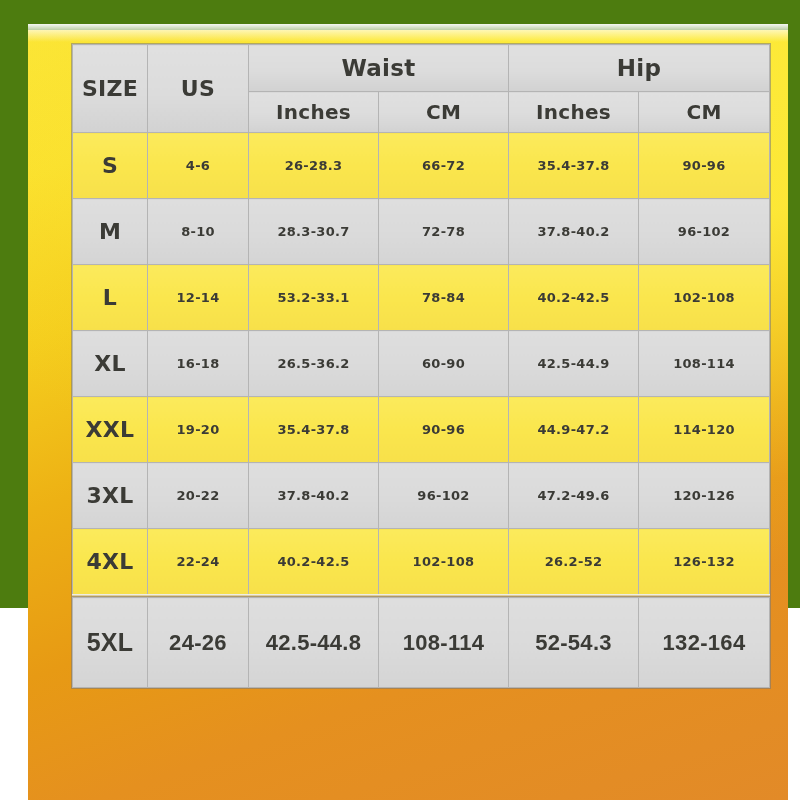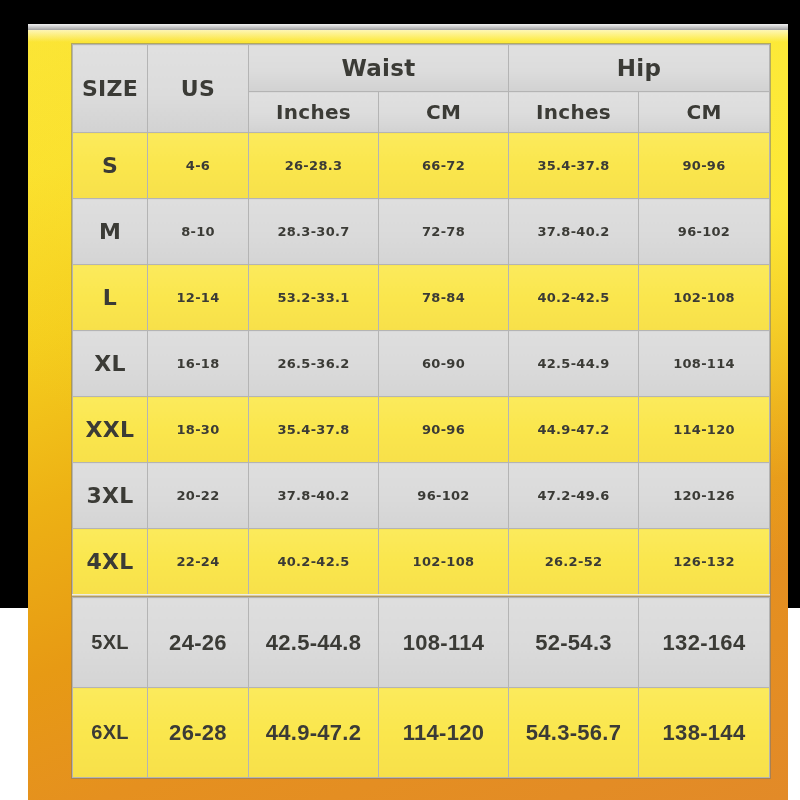--- a/index.html
+++ b/index.html
@@ -12,21 +12,21 @@
     height: 800px;
     overflow: hidden;
     font-family: "DejaVu Sans", "Liberation Sans", sans-serif;
   }
 
   
   #page {
     position: relative;
     width: 800px;
     height: 608px;
-    background: #000000;
+    background: #4d7c0f;
   }
 
   
   #backdrop {
     position: absolute;
     left: 28px;
     top: 30px;
     width: 760px;
     height: 770px;
     background:
@@ -115,21 +115,21 @@
   .cell {
     height: 65px;
     font-size: 13px;
     font-weight: bold;
     font-family: "DejaVu Sans", "Liberation Sans", sans-serif;
   }
   .cell-size { font-size: 22px; }
 
   
   #chart-lower .cell      { height: 89px; font-size: 22px; font-family: "Liberation Sans", "DejaVu Sans", sans-serif; font-weight: bold; }
-  #chart-lower .cell-size { font-size: 20px; }
+  #chart-lower .cell-size { font-size: 25px; }
   #chart-lower .cell-num  { font-size: 22px; text-align: center; }
 
   
   #seam {
     position: absolute;
     left: 72px;
     top: 594px;
     width: 698px;
     height: 3px;
     background: linear-gradient(to bottom, rgba(255,255,255,0.85), rgba(250,235,120,0.35));
@@ -201,21 +201,21 @@
         <td class="cell cell-size">XL</td>
         <td class="cell cell-num">16-18</td>
         <td class="cell cell-num">26.5-36.2</td>
         <td class="cell cell-num">60-90</td>
         <td class="cell cell-num">42.5-44.9</td>
         <td class="cell cell-num">108-114</td>
       </tr>
 
       <tr class="row-yellow">
         <td class="cell cell-size">XXL</td>
-        <td class="cell cell-num">18-30</td>
+        <td class="cell cell-num">19-20</td>
         <td class="cell cell-num">35.4-37.8</td>
         <td class="cell cell-num">90-96</td>
         <td class="cell cell-num">44.9-47.2</td>
         <td class="cell cell-num">114-120</td>
       </tr>
 
       <tr class="row-grey">
         <td class="cell cell-size">3XL</td>
         <td class="cell cell-num">20-22</td>
         <td class="cell cell-num">37.8-40.2</td>
@@ -251,25 +251,17 @@
 
       <tr class="row-grey">
         <td class="cell cell-size">5XL</td>
         <td class="cell cell-num">24-26</td>
         <td class="cell cell-num">42.5-44.8</td>
         <td class="cell cell-num">108-114</td>
         <td class="cell cell-num">52-54.3</td>
         <td class="cell cell-num">132-164</td>
       </tr>
 
-      <tr class="row-yellow">
-        <td class="cell cell-size">6XL</td>
-        <td class="cell cell-num">26-28</td>
-        <td class="cell cell-num">44.9-47.2</td>
-        <td class="cell cell-num">114-120</td>
-        <td class="cell cell-num">54.3-56.7</td>
-        <td class="cell cell-num">138-144</td>
-      </tr>
 
     </tbody>
   </table>
 
 </div>
 
 </body></html>

